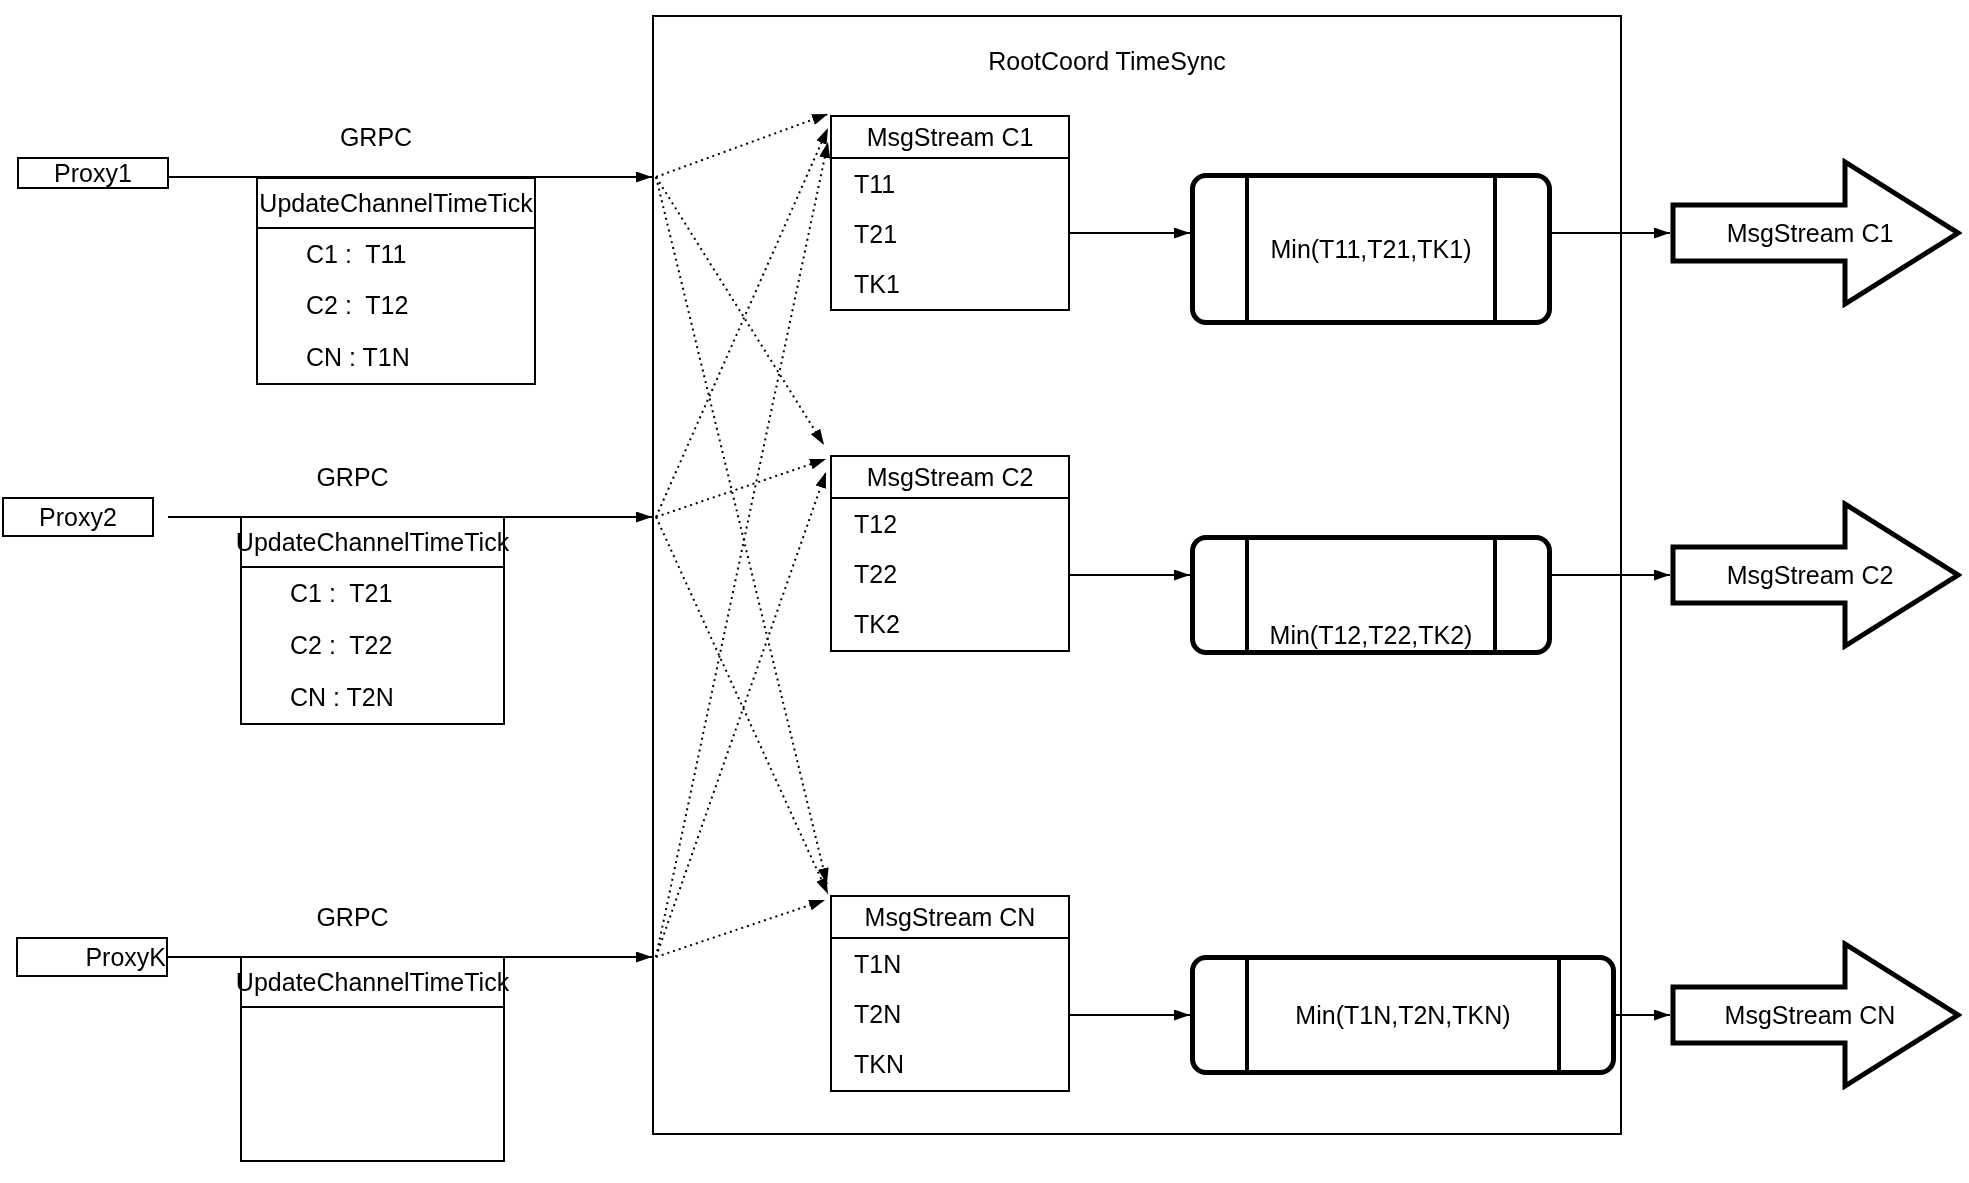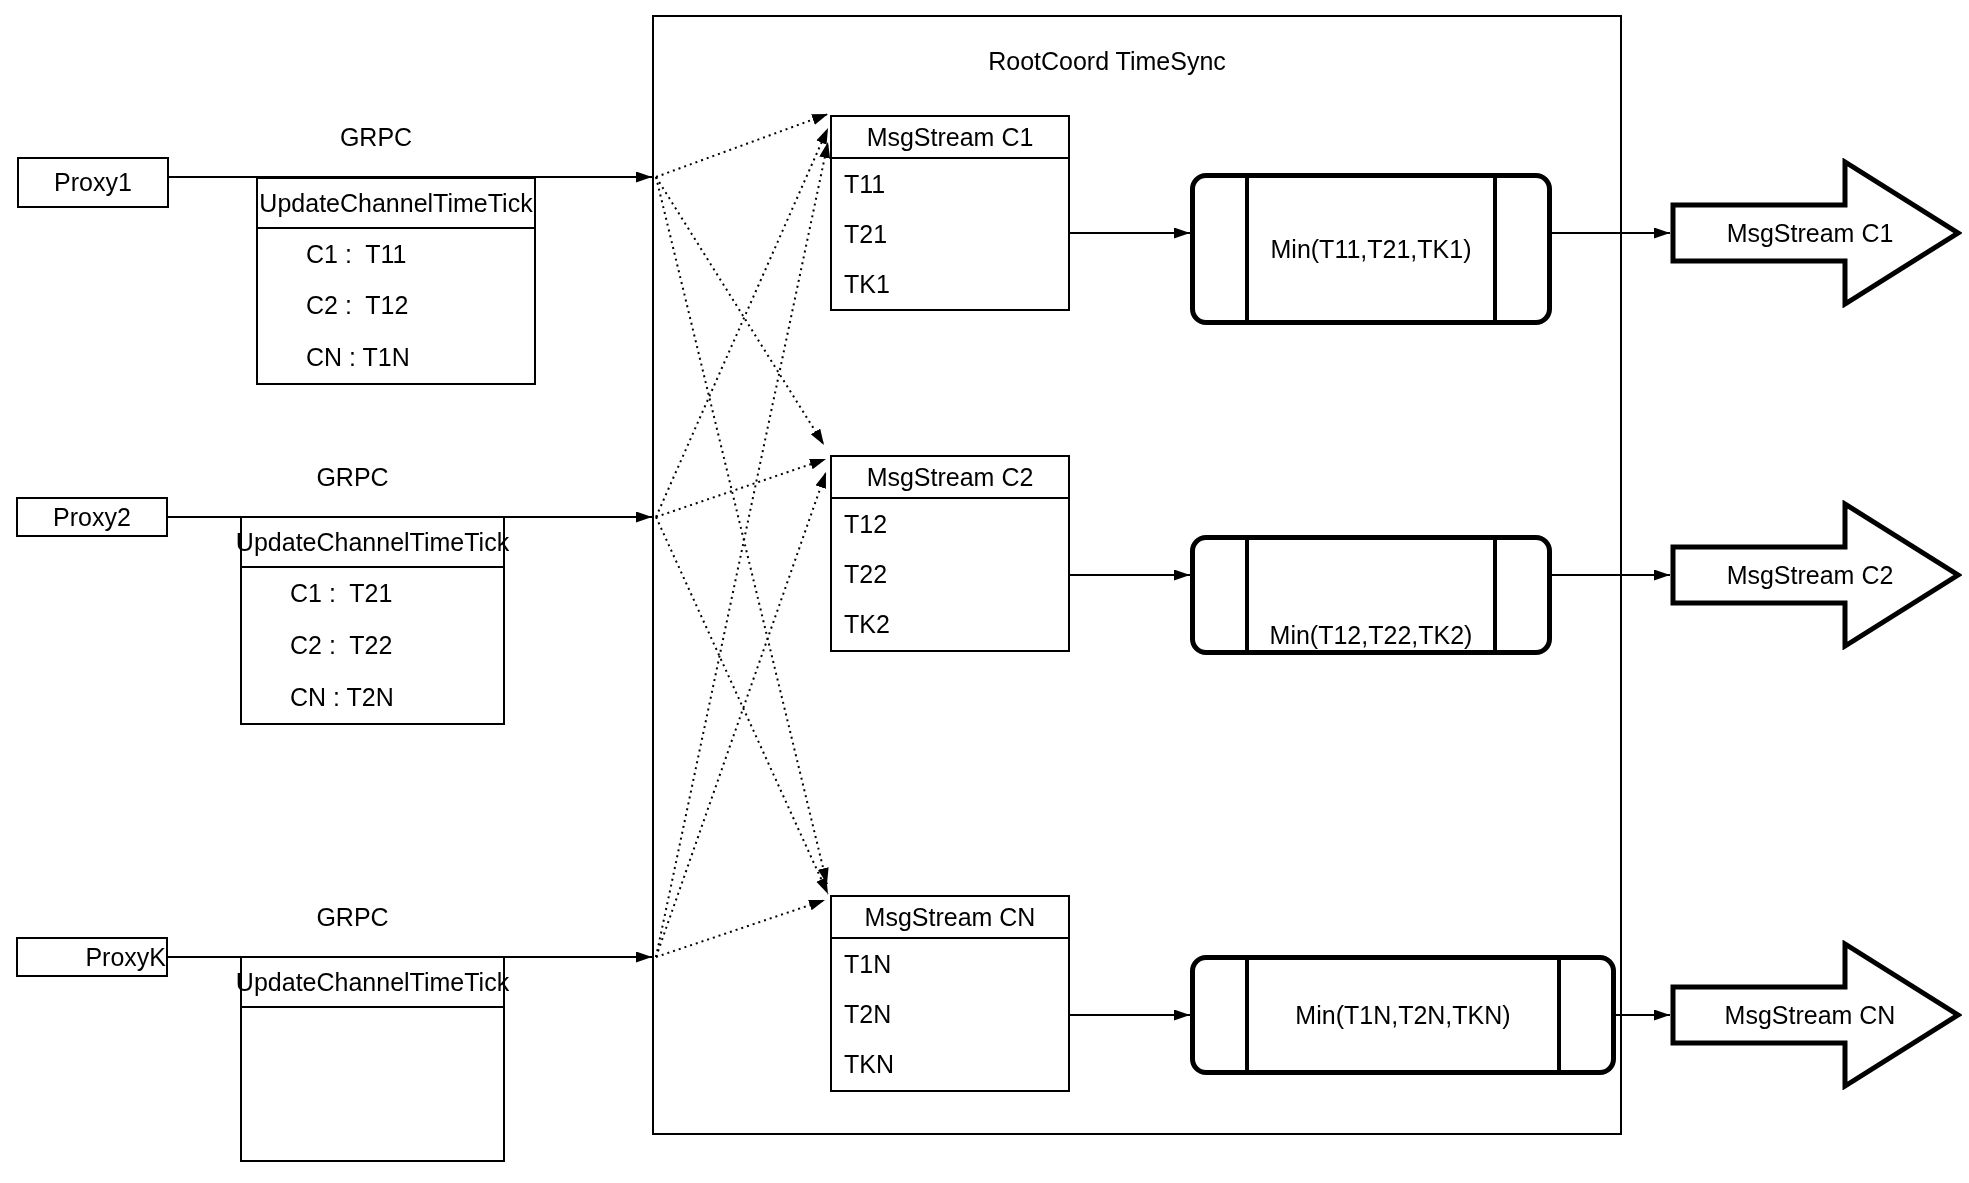--- a/index.html
+++ b/index.html
@@ -17,21 +17,21 @@
   .tbl{border:2px solid #000;background:#fff;display:flex;flex-direction:column;}
   .tbl-header{
     border-bottom:2px solid #000;display:flex;align-items:center;justify-content:center;
     font-size:25px;white-space:pre;flex:0 0 auto;
   }
   .tbl-body{display:flex;flex-direction:column;flex:1 1 auto;}
   .tbl-row{flex:1 1 0;display:flex;align-items:center;font-size:25px;white-space:pre;}
   .update-tbl .tbl-header{height:48px;}
   .update-tbl .tbl-row{padding-left:18px;margin-left:30px;}
   .stream-tbl .tbl-header{height:40px;}
-  .stream-tbl .tbl-row{padding-left:12px;}
+  .stream-tbl .tbl-row{padding-left:22px;}
   .min-box{
     border:5px solid #000;border-radius:16px;background:#fff;
     display:flex;align-items:center;justify-content:center;font-size:25px;
   }
   .min-divider{position:absolute;top:0;width:4px;height:100%;background:#000;}
   .min-divider.left{left:50px;}
   .min-divider.right{right:50px;}
   .min-label{position:relative;}
   .big-arrow{width:292px;height:150px;}
   .big-arrow svg{display:block;}
@@ -77,21 +77,21 @@
 
     <line x1="1552" y1="233" x2="1670" y2="233" stroke="#000" stroke-width="2" marker-end="url(#ah)"></line>
     <line x1="1552" y1="575" x2="1670" y2="575" stroke="#000" stroke-width="2" marker-end="url(#ah)"></line>
     <line x1="1552" y1="1015" x2="1670" y2="1015" stroke="#000" stroke-width="2" marker-end="url(#ah)"></line>
   </svg>
 
   <div class="abs root-box" style="left:652px;top:15px;width:970px;height:1120px;">
     <div class="root-title">RootCoord TimeSync</div>
   </div>
 
-  <div class="abs proxy-box" style="left:17px;top:157px;width:152px;height:51px;">
+  <div class="abs proxy-box" style="left:17px;top:157px;width:152px;height:32px;">
     <span>Proxy1</span>
   </div>
   <div class="abs grpc-label" style="left:236px;top:123px;width:280px;">GRPC</div>
   <div class="abs tbl update-tbl" style="left:256px;top:177px;width:280px;height:208px;">
     <div class="tbl-header">UpdateChannelTimeTick</div>
     <div class="tbl-body">
       <div class="tbl-row">C1 :  T11</div>
       <div class="tbl-row">C2 :  T12</div>
       <div class="tbl-row">CN : T1N</div>
     </div>
@@ -109,21 +109,21 @@
     <div class="min-divider right"></div>
     <div class="min-label">Min(T11,T21,TK1)</div>
   </div>
   <div class="abs big-arrow" style="left:1670px;top:158px;">
     <svg width="292" height="150" viewBox="0 0 292 150">
       <polygon points="3,47 175,47 175,4 288,75 175,146 175,103 3,103" fill="#fff" stroke="#000" stroke-width="5"></polygon>
     </svg>
     <div class="big-arrow-label">MsgStream C1</div>
   </div>
 
-  <div class="abs proxy-box" style="left:16px;top:497px;width:152px;height:40px;">
+  <div class="abs proxy-box" style="left:2px;top:497px;width:152px;height:40px;">
     <span>Proxy2</span>
   </div>
   <div class="abs grpc-label" style="left:220px;top:463px;width:265px;">GRPC</div>
   <div class="abs tbl update-tbl" style="left:240px;top:516px;width:265px;height:209px;">
     <div class="tbl-header">UpdateChannelTimeTick</div>
     <div class="tbl-body">
       <div class="tbl-row">C1 :  T21</div>
       <div class="tbl-row">C2 :  T22</div>
       <div class="tbl-row">CN : T2N</div>
     </div>

